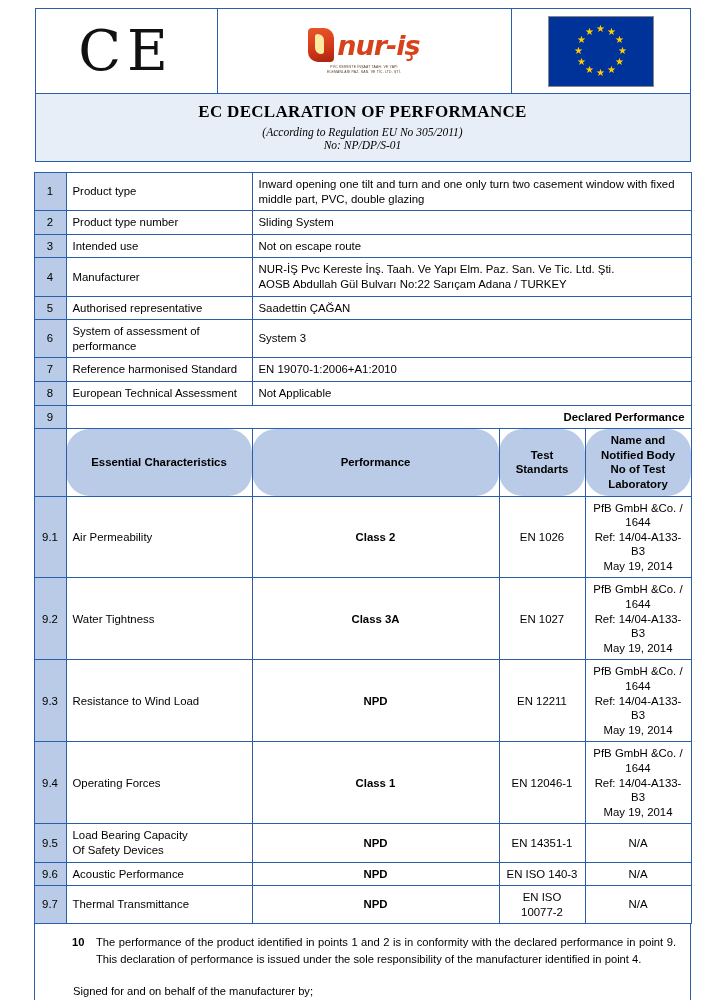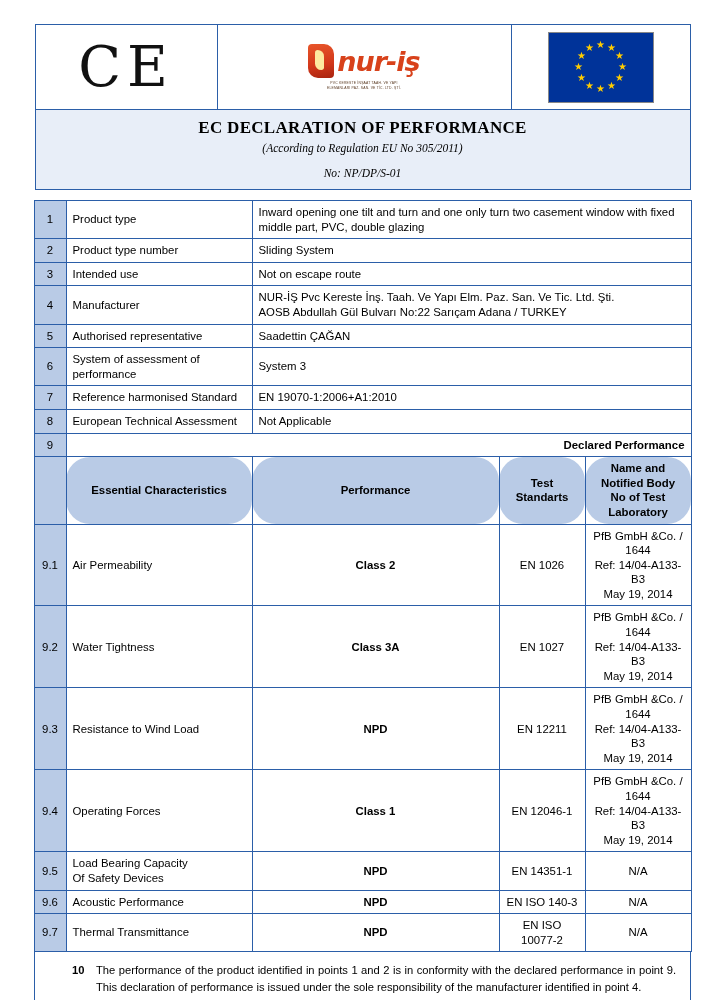--- a/index.html
+++ b/index.html
@@ -12,21 +12,21 @@
     height: 1000px;
     font-family: "Liberation Sans", sans-serif;
     color: #000000;
     -webkit-font-smoothing: antialiased;
   }
   .page {
     position: relative;
     width: 725px;
     height: 1000px;
     box-sizing: border-box;
-    padding: 24px 16px 0 16px;
+    padding: 8px 16px 0 16px;
   }
 
   
   .logo-row {
     display: flex;
     width: 656px;
     margin: 0 auto;
     border: 1px solid #2b5ea8;
     box-sizing: border-box;
     height: 86px;
@@ -133,21 +133,21 @@
   .title-sub {
     font-family: "Liberation Serif", serif;
     font-size: 11.5px;
     font-style: italic;
     margin-top: 4px;
   }
   .title-no {
     font-family: "Liberation Serif", serif;
     font-size: 11.5px;
     font-style: italic;
-    margin-top: 13px;
+    margin-top: 1px;
   }
 
   
   table.dop {
     width: 657px;
     margin: 10px auto 0 auto;
     border-collapse: collapse;
     table-layout: fixed;
   }
   table.dop td {

